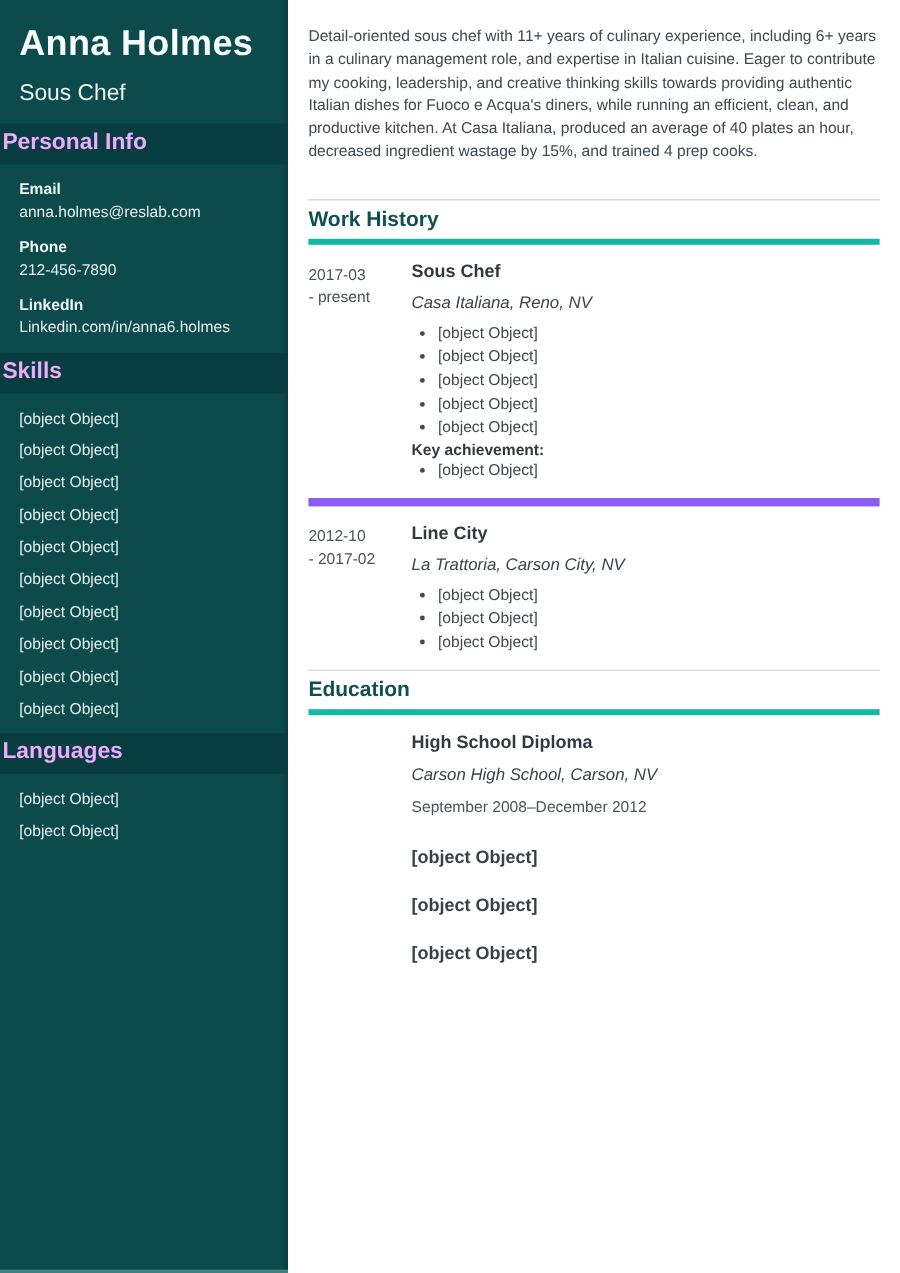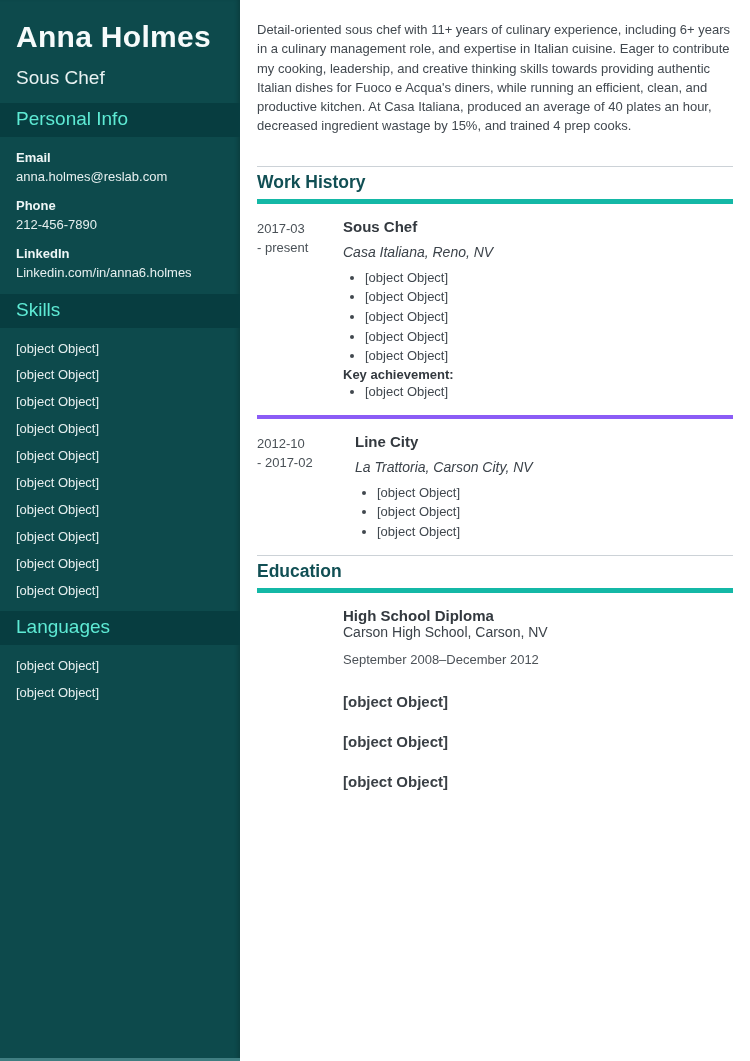--- a/index.html
+++ b/index.html
@@ -25,22 +25,22 @@
     font-size: 30px; line-height: 1.15; font-weight: 700;
     color: #f6fbfb; letter-spacing: 0.3px;
   }
   .side-role {
     padding: 12px 16px 0;
     font-size: 19px; font-weight: 400; color: #e9f2f2;
   }
   .band {
     margin-top: 14px;
     background: #073d40;
-    padding: 5px 16px 7px;
-    font-size: 19px; font-weight: 400; color: #5eead4;
+    padding: 5px 2px 7px;
+    font-size: 19px; font-weight: 700; color: #f0abfc;
   }
   .band.tight { margin-top: 6px; }
   .contacts { padding: 13px 16px 0; }
   .contact { margin-bottom: 14px; }
   .clabel { font-weight: 700; font-size: 13px; margin-bottom: 4px; }
   .cvalue { font-size: 13px; color: #e6efef; }
   .side-list { list-style: none; margin: 0; padding: 14px 16px 0; }
   .side-list li { font-size: 13px; line-height: 1.15; margin-bottom: 12px; color: #e6efef; }
   .side-bottom-strip {
     position: absolute; left: 0; bottom: 0;
@@ -59,33 +59,33 @@
   .sec-head {
     border-top: 1px solid #ccd2d7;
     border-bottom: 5px solid #14b8a6;
     padding: 5px 0 6px;
   }
   .sec-head h2 { margin: 0; font-size: 17.5px; font-weight: 700; color: #114f54; }
   .mt-lg { margin-top: 30px; }
   .mt-sm { margin-top: 14px; }
 
   .entry { display: grid; grid-template-columns: 86px 1fr; padding: 14px 0 12px; }
-  .entries .entry + .entry { border-top: 4px solid #8b5cf6; gap: 12px; }
+  .entries .entry + .entry { border-top: 7px solid #8b5cf6; }
   .dates { font-size: 13px; color: #4a5157; line-height: 1.5; padding-top: 1px; }
   .etitle { margin: 0; font-size: 15px; font-weight: 700; color: #33393f; }
   .company { font-style: italic; font-size: 14px; color: #3c434a; margin-top: 9px; }
   ul.bullets {
     margin: 9px 0 0; padding-left: 22px;
     font-size: 13px; line-height: 1.36; color: #41484f;
   }
   ul.bullets li { margin-bottom: 2px; }
   ul.bullets.key { margin-top: 1px; }
   .key-label { font-size: 13px; font-weight: 700; color: #33393f; margin-top: 2px; }
 
-  .edu-school { font-size: 14px; color: #3c434a; }
+  .edu-school { font-style: italic; font-size: 14px; color: #3c434a; margin-top: 10px; }
   .edu-dates { font-size: 13px; color: #4c5258; margin-top: 12px; }
 
   .certs { padding-top: 11px; margin-left: 86px; }
   .cert-item {
     margin: 0 0 15px;
     font-size: 15px; font-weight: 700;
     line-height: 1.66; color: #3a4046;
   }
 </style>
 </head>

